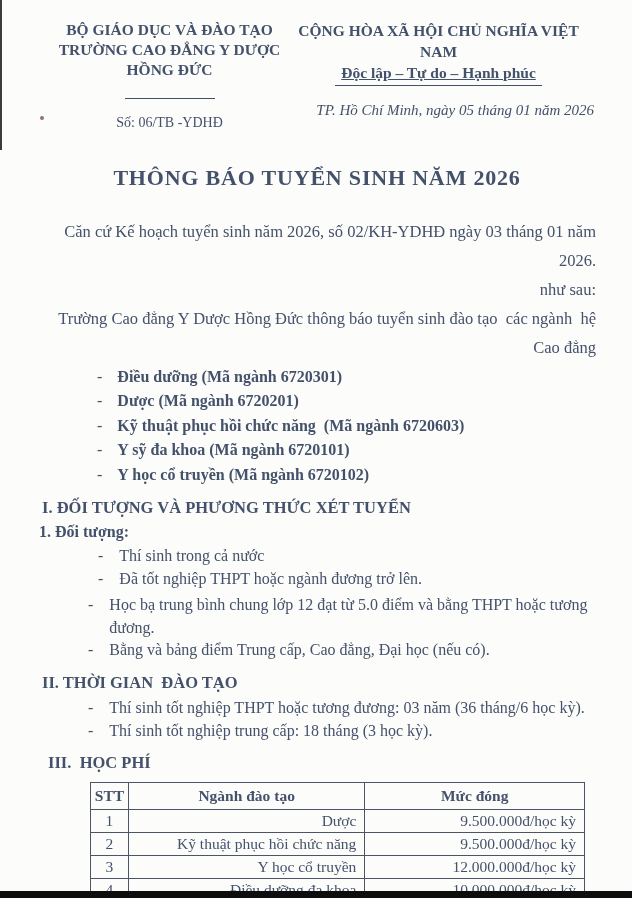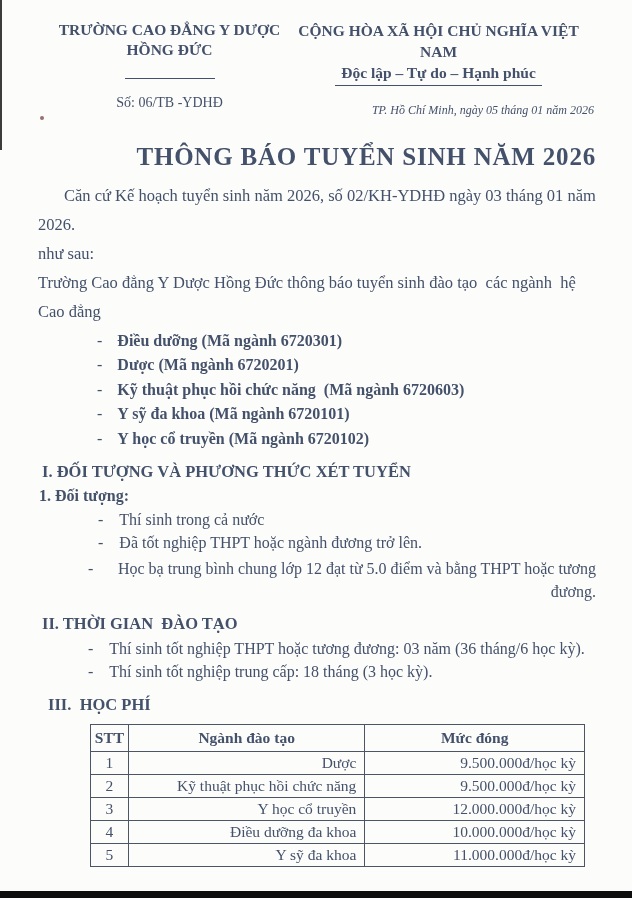--- a/index.html
+++ b/index.html
@@ -19,42 +19,42 @@
   .edge-left { position:absolute; left:0; top:0; width:2px; height:150px; background:#1a1a1a; opacity:.85; }
   .bar-bottom { position:absolute; left:0; bottom:0; width:632px; height:7px; background:#0d0d0d; }
   .speck { position:absolute; left:40px; top:116px; width:4px; height:4px; border-radius:50%; background:#7a4c4c; opacity:.8; }
 
   
   .hdr { display:flex; justify-content:space-between; align-items:flex-start; }
   .hdr-left { width:228px; margin-left:20px; text-align:center; font-size:15.5px; line-height:20px; }
   .hdr-left .org-name3 { display:inline-block; border-bottom:1.5px solid #44516b; padding:0 2px 18px; }
   .doc-num { font-size:14px; margin-top:14px; font-weight:normal; }
   .hdr-right { width:322px; text-align:center; font-size:15.5px; line-height:21px; }
-  .motto { display:inline-block; border-bottom:1.5px solid #44516b; padding:0 6px 2px; }
-  .dateline { font-style:italic; font-size:12px; margin-top:14px; text-align:right; padding-right:2px; font-weight:normal; }
+  .motto { display:inline-block; border-bottom:1.5px solid #44516b; padding:0 6px 2px;text-decoration:underline; }
+  .dateline { font-style:italic; font-size:15px; margin-top:14px; text-align:right; padding-right:2px; font-weight:normal; }
 
   
-  .doc-title { text-align:right; font-size:25px; font-weight:bold; letter-spacing:.8px; margin-top:22px; }
+  .doc-title { text-align:center; font-size:22px; font-weight:bold; letter-spacing:.8px; margin-top:32px; }
 
   
-  .intro { margin-top:10px; font-size:16.5px; line-height:29px; }
+  .intro { margin-top:26px; font-size:16.5px; line-height:29px;text-align:right; }
   .intro .l1 { text-indent:26px; }
 
   
   .majors { list-style:none; margin:3px 0 0 59px; font-size:16px; font-weight:bold; line-height:24.4px; }
   .majors li { display:flex; }
   .majors li::before { content:"-"; font-weight:normal; margin-right:15px; }
 
   
   .sec-h1 { font-weight:bold; font-size:16.5px; margin-top:11px; margin-left:4px; }
   .sec-h2 { font-weight:bold; font-size:16px; margin-top:5px; margin-left:1px; }
   .bullets { list-style:none; margin-left:60px; font-size:16px; line-height:22.6px; margin-top:4px; }
   .bullets li { display:flex; }
   .bullets li::before { content:"-"; margin-right:16px; }
-  .bullets.tight { margin-left:50px;text-align:right; }
+  .bullets.tight { margin-left:50px; }
 
   .sec-h1.roman3 { margin-left:10px; }
 
   
   .tbl-wrap { margin:9px 0 0 52px; }
   table { border-collapse:collapse; width:495px; font-size:15.5px; }
   th, td { border:1.5px solid #4c5565; }
   th { font-weight:bold; text-align:center; height:27px; padding:1px 2px; }
   td { height:23px; padding:1px 8px; }
   col.c-stt { width:38px; }
@@ -67,20 +67,21 @@
 </head>
 <body>
 
 <div class="edge-left"></div>
 <div class="speck"></div>
 
 <div class="page">
 
   <div class="hdr">
     <div class="hdr-left">
+      <div class="b">BỘ GIÁO DỤC VÀ ĐÀO TẠO</div>
       <div class="b">TRƯỜNG CAO ĐẲNG Y DƯỢC</div>
       <div class="b"><span class="org-name3">HỒNG ĐỨC</span></div>
       <div class="doc-num">Số: 06/TB -YDHĐ</div>
     </div>
     <div class="hdr-right">
       <div class="b">CỘNG HÒA XÃ HỘI CHỦ NGHĨA VIỆT NAM</div>
       <div class="b"><span class="motto">Độc lập – Tự do – Hạnh phúc</span></div>
       <div class="dateline">TP. Hồ Chí Minh, ngày 05 tháng 01 năm 2026</div>
     </div>
   </div>
@@ -119,20 +120,23 @@
         <span>Thí sinh trong cả nước</span>
       </li>
     <li>
         <span>Đã tốt nghiệp THPT hoặc ngành đương trở lên.</span>
       </li>
   </ul>
 
   <ul class="bullets tight">
     <li>
         <span>Học bạ trung bình chung lớp 12 đạt từ 5.0 điểm và bằng THPT hoặc tương đương.</span>
+      </li>
+    <li>
+        <span>Bằng và bảng điểm Trung cấp, Cao đẳng, Đại học (nếu có).</span>
       </li>
   </ul>
 
   <div class="sec-h1 pre">II. THỜI GIAN  ĐÀO TẠO</div>
   <ul class="bullets tight">
     <li>
         <span>Thí sinh tốt nghiệp THPT hoặc tương đương: 03 năm (36 tháng/6 học kỳ).</span>
       </li>
     <li>
         <span>Thí sinh tốt nghiệp trung cấp: 18 tháng (3 học kỳ).</span>

